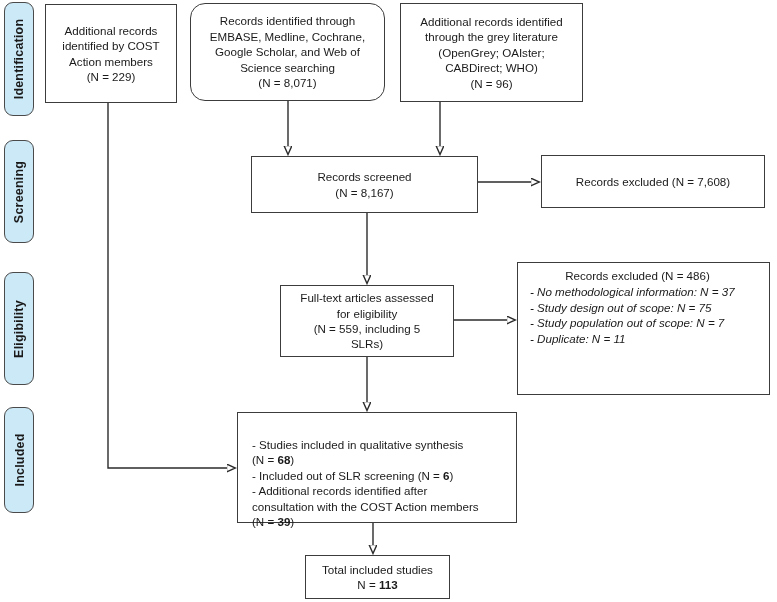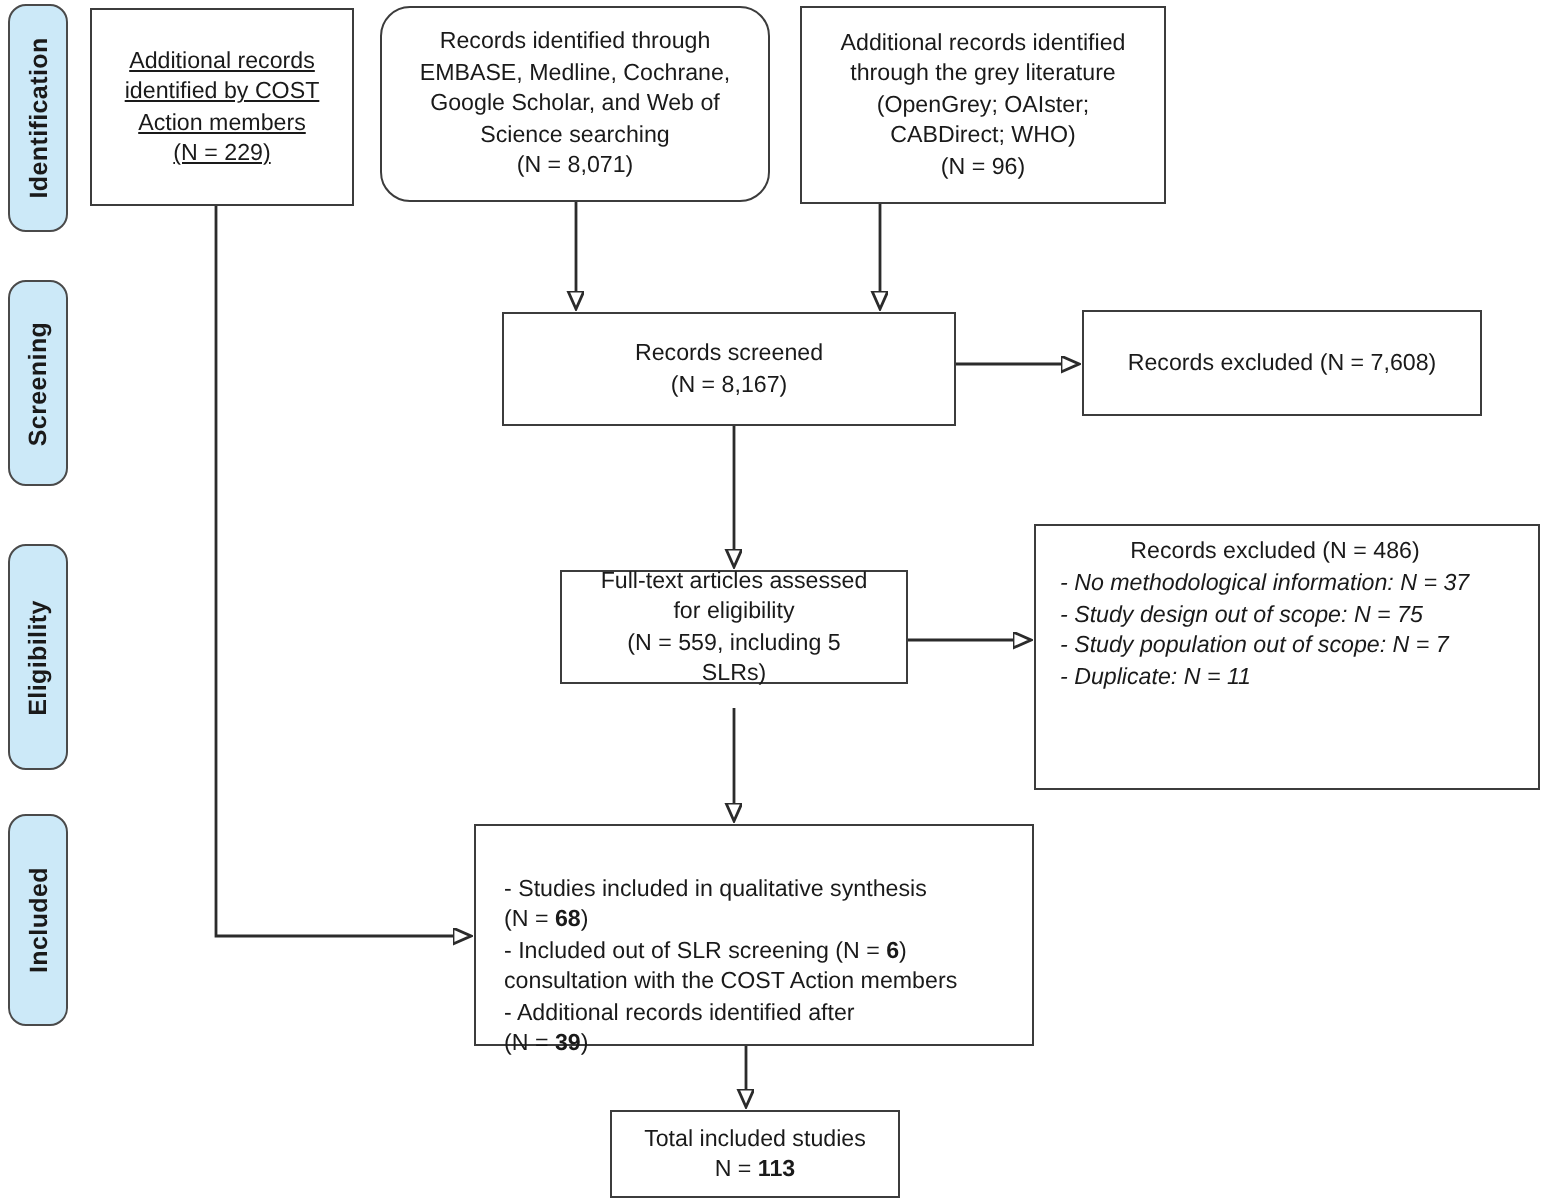--- a/index.html
+++ b/index.html
@@ -86,21 +86,21 @@
   <div class="stage" style="top:140px;height:103px;">
     <span>Screening</span>
   </div>
   <div class="stage" style="top:272px;height:113px;">
     <span>Eligibility</span>
   </div>
   <div class="stage" style="top:407px;height:106px;">
     <span>Included</span>
   </div>
 
-  <div class="box centered" style="left:45px;top:4px;width:132px;height:99px;text-decoration:underline;">
+  <div class="box centered" style="left:45px;top:4px;width:132px;height:99px;">
     <div class="pre-line">Additional records
 identified by COST
 Action members
 (N = 229)</div>
   </div>
 
   <div class="box centered" style="left:190px;top:3px;width:195px;height:98px;border-radius:15px;">
     <div class="pre-line">Records identified through
 EMBASE, Medline, Cochrane,
 Google Scholar, and Web of
@@ -114,45 +114,45 @@
 (OpenGrey; OAIster;
 CABDirect; WHO)
 (N = 96)</div>
   </div>
 
   <div class="box centered" style="left:251px;top:156px;width:227px;height:57px;">
     <div class="pre-line">Records screened
 (N = 8,167)</div>
   </div>
 
-  <div class="box centered" style="left:541px;top:155px;width:200px;height:53px;">
+  <div class="box centered" style="left:541px;top:155px;width:224px;height:53px;">
     <div class="pre-line">Records excluded (N = 7,608)</div>
   </div>
 
-  <div class="box centered" style="left:280px;top:285px;width:174px;height:57px;">
+  <div class="box centered" style="left:280px;top:285px;width:174px;height:72px;">
     <div class="pre-line">Full-text articles assessed
 for eligibility
 (N = 559, including 5
 SLRs)</div>
   </div>
 
   <div class="box" style="left:517px;top:262px;width:253px;height:133px;padding:5px 20px 4px 8px;">
     <div class="ex2-title">Records excluded (N = 486)</div>
     <div class="ex2-reason">- No methodological information: N = 37</div>
     <div class="ex2-reason">- Study design out of scope: N = 75</div>
     <div class="ex2-reason">- Study population out of scope: N = 7</div>
     <div class="ex2-reason">- Duplicate: N = 11</div>
   </div>
 
   <div class="box lefty" style="left:237px;top:412px;width:280px;height:111px;">
     <div class="inc-line">-  Studies included in qualitative synthesis</div>
     <div class="inc-line"><span>(N = </span><b>68</b><span>)</span></div>
     <div class="inc-line"><span>- Included out of SLR screening (N = </span><b>6</b><span>)</span></div>
+    <div class="inc-line">- Additional records identified after</div>
     <div class="inc-line">consultation with the COST Action members</div>
-    <div class="inc-line">- Additional records identified after</div>
     <div class="inc-line"><span>(N = </span><b>39</b><span>)</span></div>
   </div>
 
   <div class="box centered" style="left:305px;top:555px;width:145px;height:44px;justify-content:center;">
     <div>
       <div>Total included studies</div>
       <div><span>N = </span><b>113</b></div>
     </div>
   </div>
 

